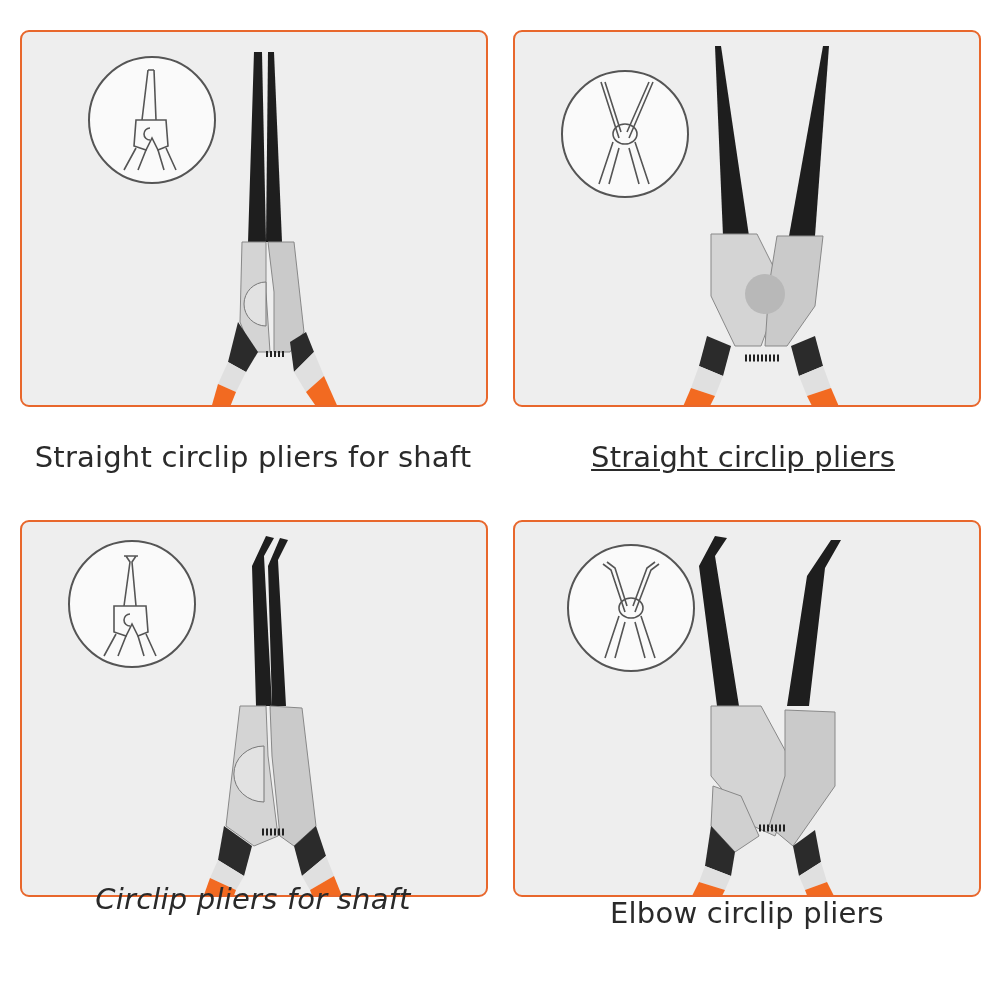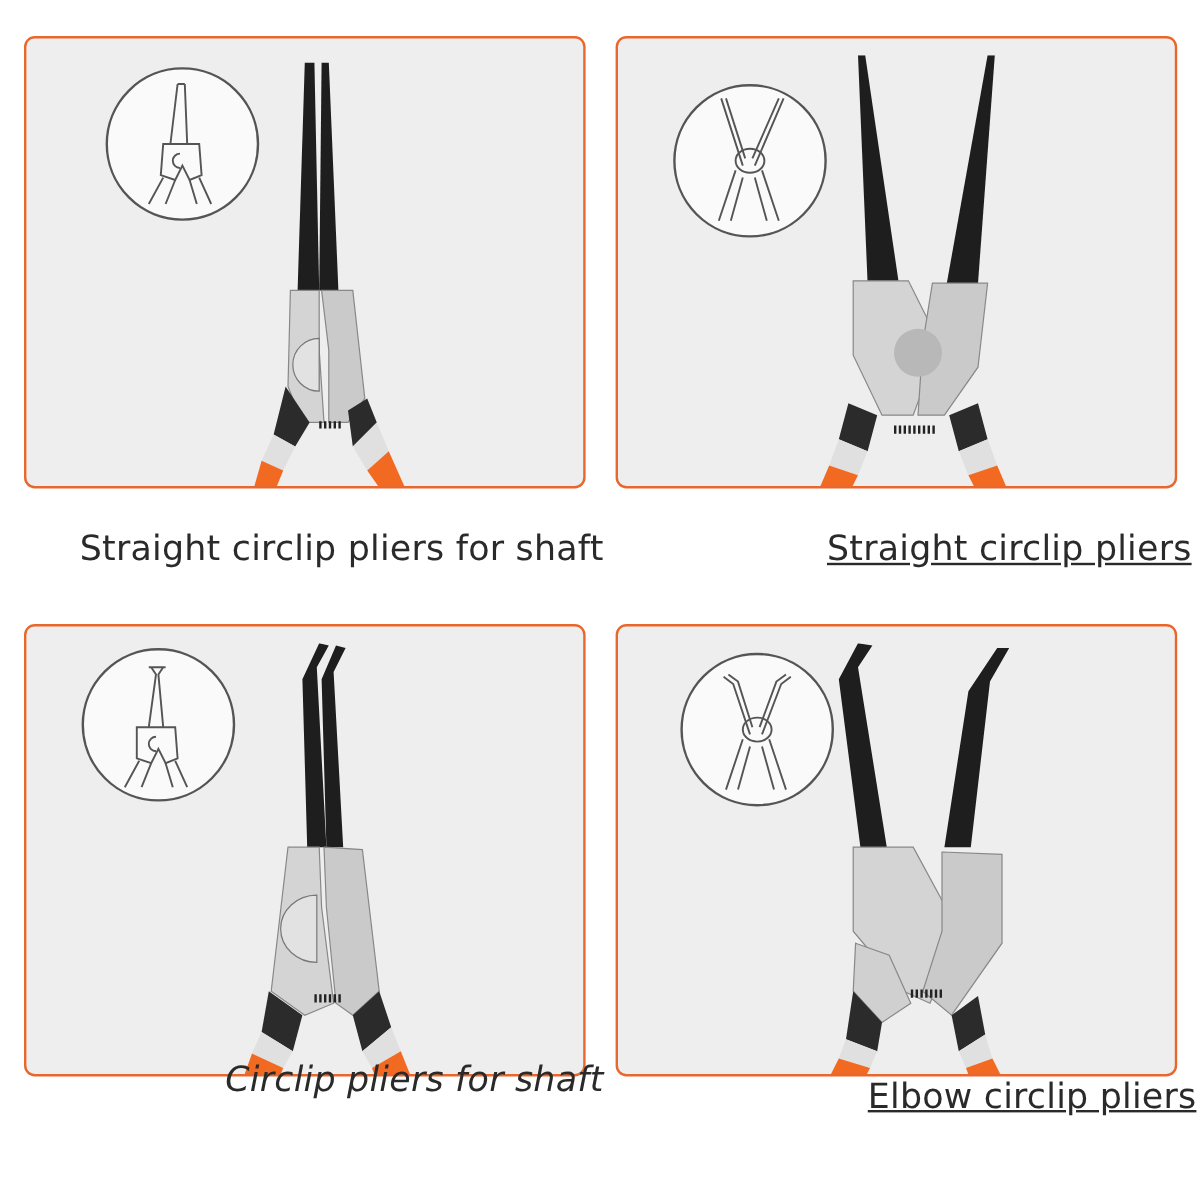--- a/index.html
+++ b/index.html
@@ -1,18 +1,18 @@
 <!DOCTYPE html>
 <html><head>
 <meta charset="utf-8">
 <style>
   html, body { margin:0; padding:0; background:#ffffff; }
   body { width:1000px; height:1000px; position:relative; overflow:hidden; font-family:"DejaVu Sans", sans-serif; }
   .panel { position:absolute; width:468px; height:377px; border:2px solid #e8672c; border-radius:9px; background:#eeeeee; overflow:hidden; box-sizing:border-box; }
-  .caption { position:absolute; width:500px; text-align:right; font-size:29px; color:#2a2a2a; letter-spacing:0.2px; }
+  .caption { position:absolute; width:500px; text-align:center; font-size:29px; color:#2a2a2a; letter-spacing:0.2px; }
   .icon-circle { position:absolute; width:128px; height:128px; border-radius:50%; border:2px solid #555; background:#fafafa; box-sizing:border-box; }
   .icon-circle svg, .plier svg { position:absolute; left:0; top:0; }
   .plier { position:absolute; }
 </style>
 </head>
 <body>
 
 <div class="panel" style="left:20px; top:30px;">
   <div class="icon-circle" style="left:66px; top:24px;">
     <svg width="124" height="124" viewBox="0 0 124 124">
@@ -122,13 +122,13 @@
       <path d="M36 290 L60 316 L56 340 L30 330 Z" fill="#2b2b2b"></path>
       <path d="M118 310 L140 294 L146 326 L124 340 Z" fill="#2b2b2b"></path>
       <path d="M84 292 L112 292" stroke="#222" stroke-width="7" stroke-dasharray="2 2"></path>
       <path d="M30 330 L56 340 L50 354 L24 346 Z" fill="#e0e0e0"></path>
       <path d="M124 340 L146 326 L152 346 L130 354 Z" fill="#e0e0e0"></path>
       <path d="M24 346 L50 354 L42 370 L12 370 Z" fill="#f26a21"></path>
       <path d="M130 354 L152 346 L164 370 L136 370 Z" fill="#f26a21"></path>
     </svg>
   </div>
 </div>
-<div class="caption" style="left:497px; top:896px;text-decoration:underline;">Elbow circlip pliers</div>
+<div class="caption" style="left:497px; top:896px;">Elbow circlip pliers</div>
 
 </body></html>

